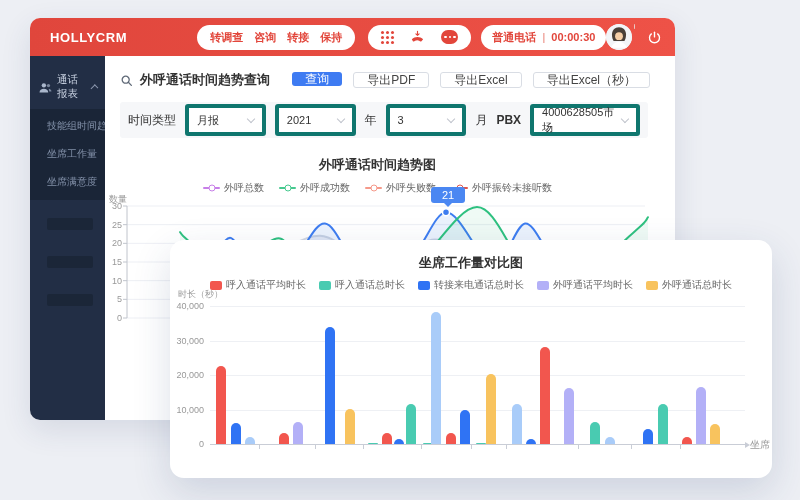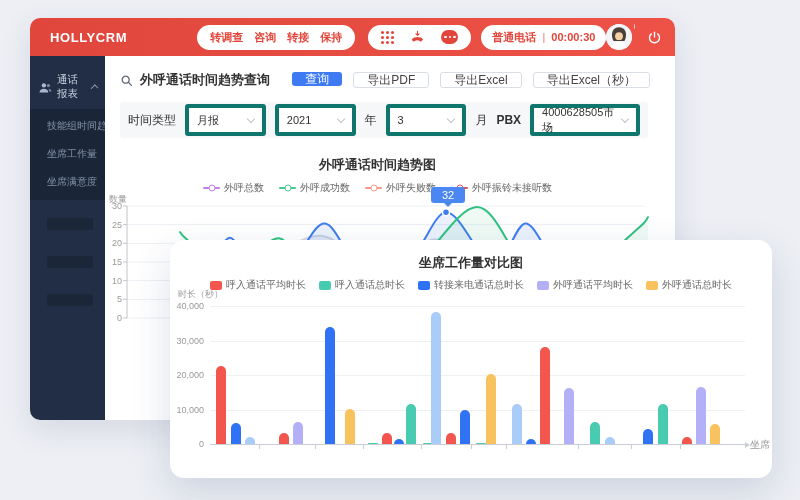--- a/index.html
+++ b/index.html
@@ -229,21 +229,21 @@
             </span>
             <span>外呼失败数</span>
           </span>
           <span class="lc-leg-item">
             <span class="lmk" style="background: rgb(225, 86, 76);">
               <i style="border-color: rgb(225, 86, 76);"></i>
             </span>
             <span>外呼振铃未接听数</span>
           </span>
         </div>
-      <div class="tooltip">32</div>
+      <div class="tooltip">21</div>
       <svg class="linechart" width="545" height="130">
           <line x1="22" y1="12" x2="540" y2="12" stroke="#edeff4" stroke-width="1"></line>
           <line x1="18" y1="12" x2="22" y2="12" stroke="#c0c4cc" stroke-width="1"></line>
           <text x="17" y="15" text-anchor="end" font-size="9" fill="#999">30</text>
           <line x1="22" y1="30.666666666666668" x2="540" y2="30.666666666666668" stroke="#edeff4" stroke-width="1"></line>
           <line x1="18" y1="30.666666666666668" x2="22" y2="30.666666666666668" stroke="#c0c4cc" stroke-width="1"></line>
           <text x="17" y="33.66666666666667" text-anchor="end" font-size="9" fill="#999">25</text>
           <line x1="22" y1="49.333333333333336" x2="540" y2="49.333333333333336" stroke="#edeff4" stroke-width="1"></line>
           <line x1="18" y1="49.333333333333336" x2="22" y2="49.333333333333336" stroke="#c0c4cc" stroke-width="1"></line>
           <text x="17" y="52.333333333333336" text-anchor="end" font-size="9" fill="#999">20</text>

